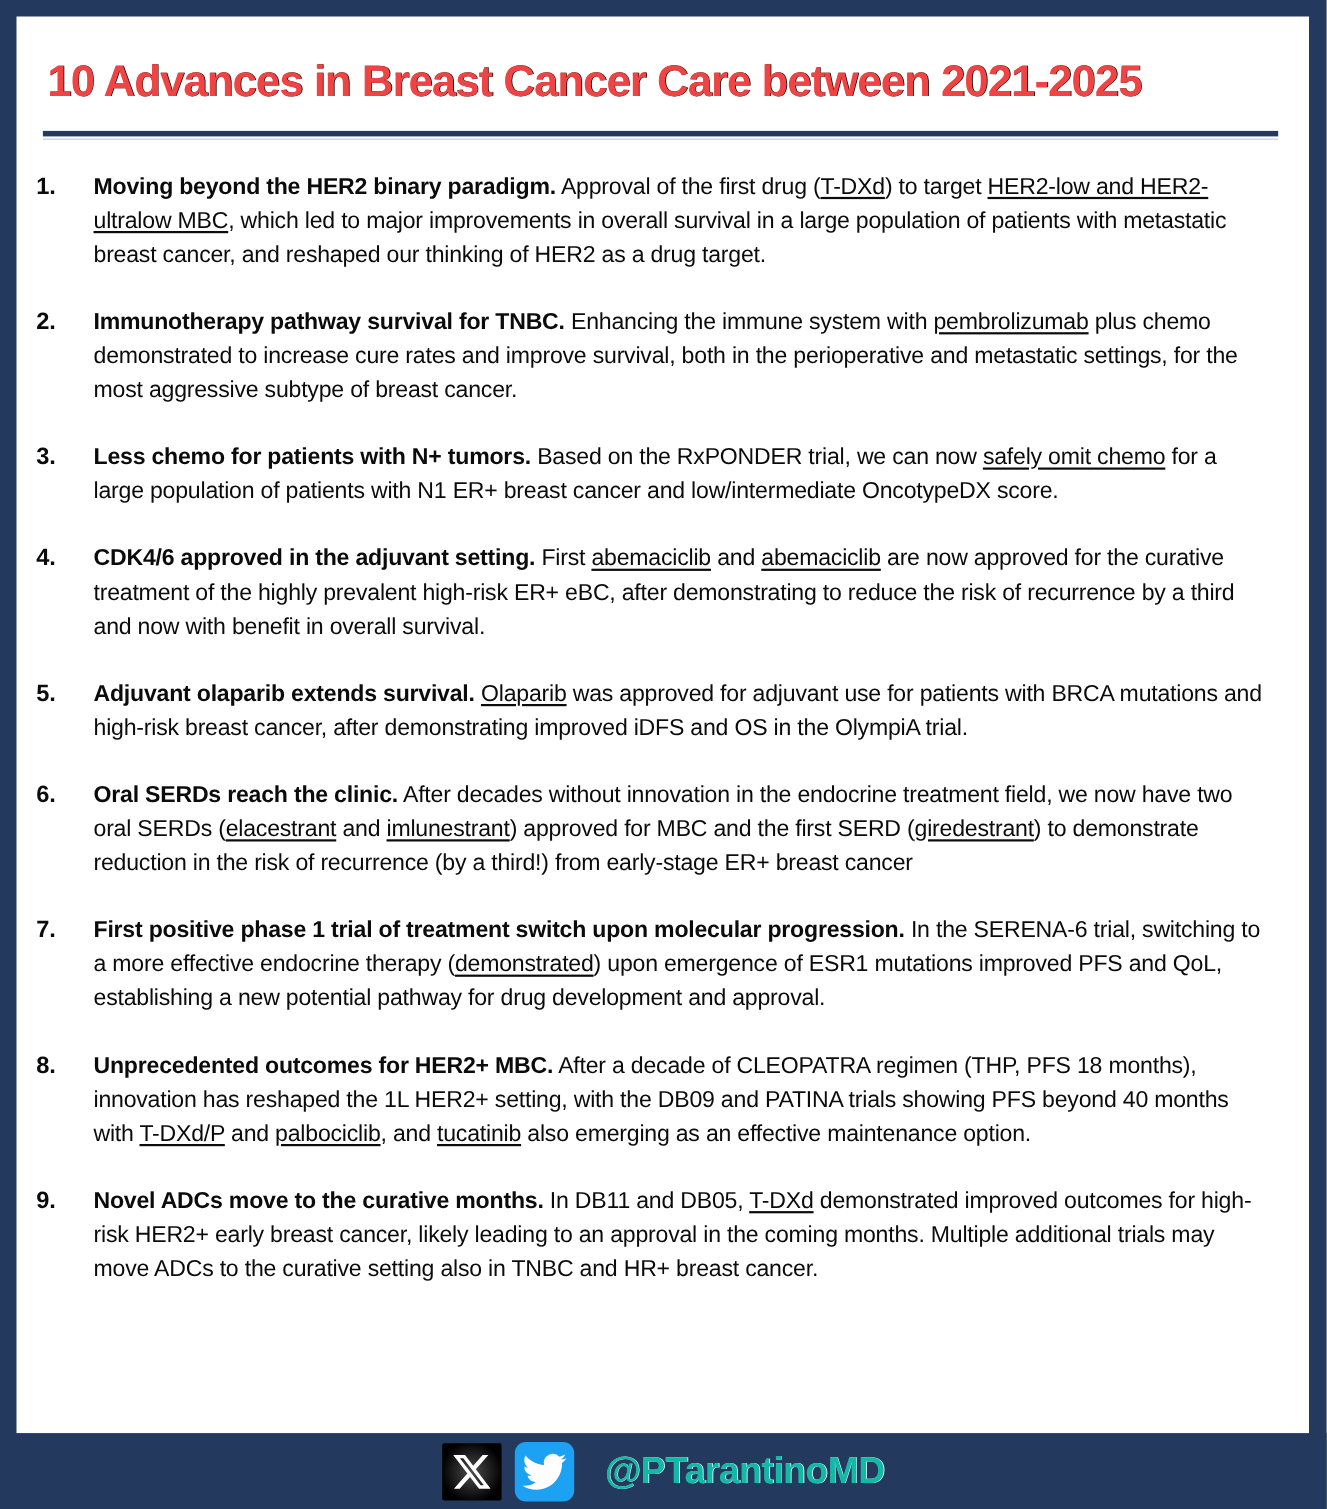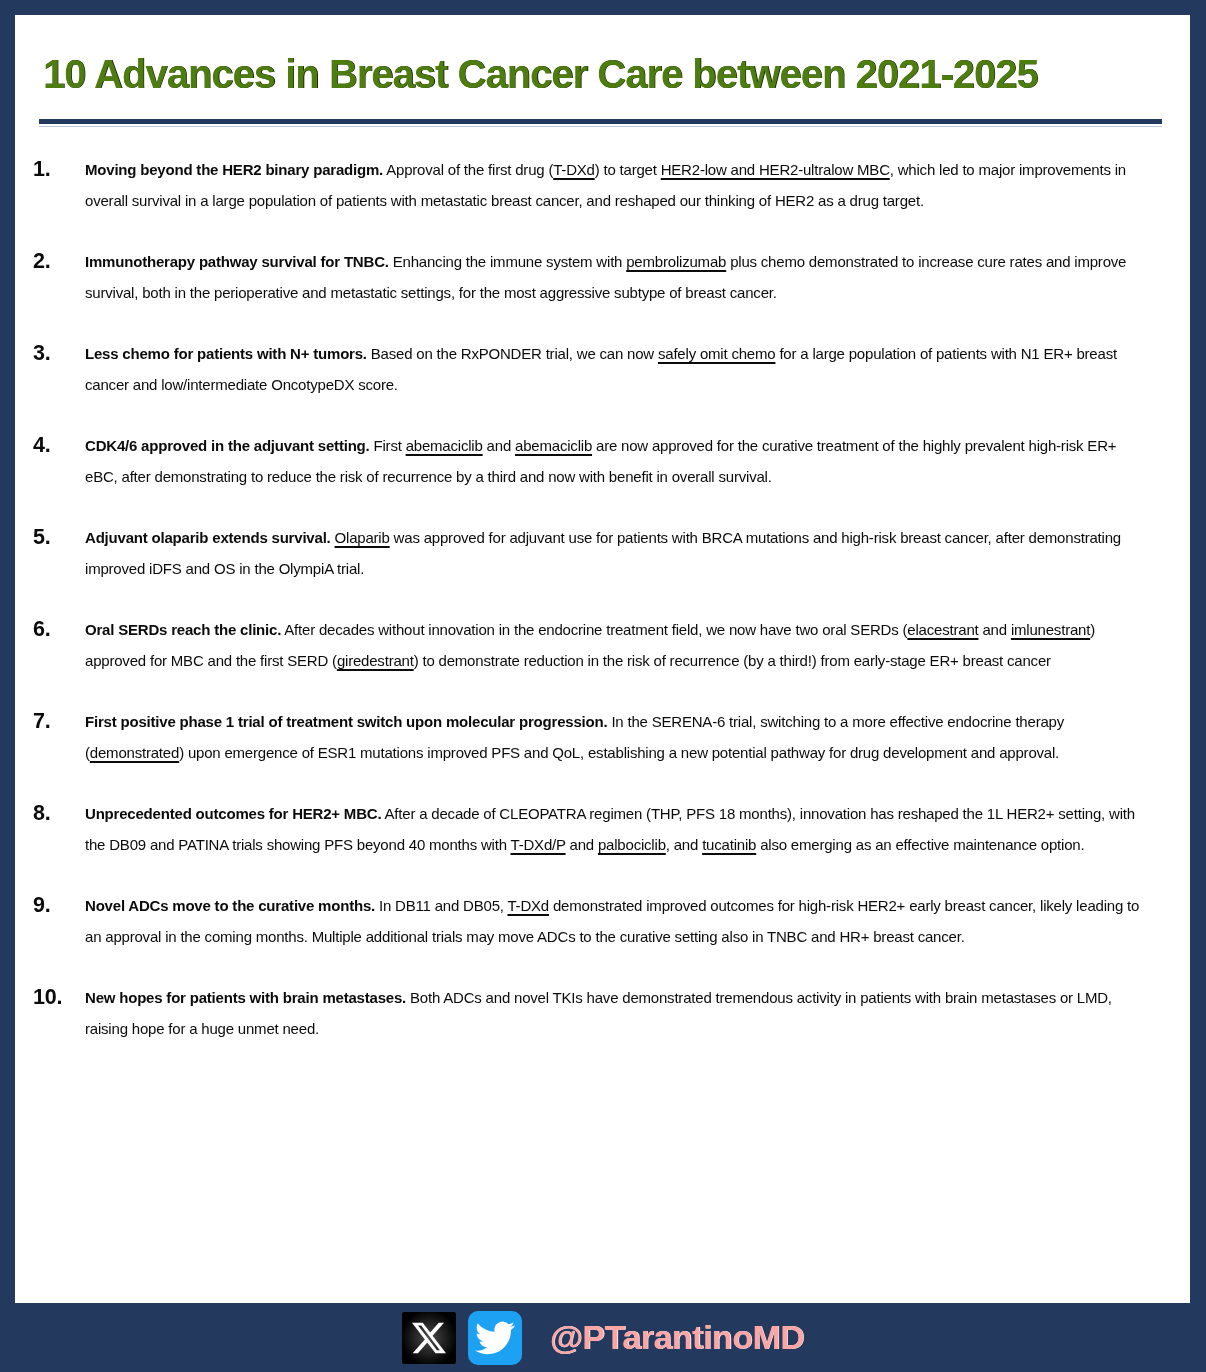--- a/index.html
+++ b/index.html
@@ -22,21 +22,21 @@
     background:#ffffff;
     padding:28px 20px 0 18px;
     overflow:hidden;
   }
   h1.title{
     margin:6px 0 0 10px;
     font-size:40px;
     line-height:50px;
     font-weight:bold;
     letter-spacing:-1px;
-    color:#4d7c0f;
+    color:#ef4444;
     text-shadow:0.6px 0 0 #050505;
   }
   .rule{margin:20px 8px 0 6px;}
   .rule .rule-thick{height:5px;background:var(--navy);}
   .rule .rule-thin{height:1px;background:var(--divider);margin-top:2px;}
   .list{margin-top:27px;}
   .item{
     display:flex;
     margin-bottom:30px;
   }
@@ -44,21 +44,21 @@
     flex:0 0 52px;
     font-weight:bold;
     font-size:21.5px;
     line-height:31px;
     letter-spacing:-0.2px;
   }
   .item .body{
     flex:1;
     margin:0;
     padding-right:18px;
-    font-size:15px;
+    font-size:21px;
     line-height:31px;
     letter-spacing:-0.2px;
   }
   .item .body .b{font-weight:bold;}
   .item .body .u{
     text-decoration:underline;
     text-underline-offset:3px;
     text-decoration-thickness:1.5px;
   }
   .footer{
@@ -75,21 +75,21 @@
     border-radius:2px;
   }
   .tw-badge{
     width:54px;height:54px;
     margin-left:12px;
     background:var(--twitter);
     border-radius:10px;
   }
   .handle{
     margin-left:28px;
-    color:#fca5a5;
+    color:#14b8a6;
     font-weight:bold;
     font-size:34px;
     letter-spacing:-0.5px;
     text-shadow:0.6px 0 0 #ffffff;
   }
 </style>
 </head>
 <body>
 
 <div class="content">
@@ -137,24 +137,20 @@
   <div class="item">
     <span class="num">8.</span>
     <p class="body"><span class="b">Unprecedented outcomes for HER2+ MBC.</span><span> After a decade of CLEOPATRA regimen (THP, PFS 18 months), innovation has reshaped the 1L HER2+ setting, with the DB09 and PATINA trials showing PFS beyond 40 months with </span><span class="u">T-DXd/P</span><span> and </span><span class="u">palbociclib</span><span>, and </span><span class="u">tucatinib</span><span> also emerging as an effective maintenance option.</span></p>
   </div>
 
   <div class="item">
     <span class="num">9.</span>
     <p class="body"><span class="b">Novel ADCs move to the curative months.</span><span> In DB11 and DB05, </span><span class="u">T-DXd</span><span> demonstrated improved outcomes for high-risk HER2+ early breast cancer, likely leading to an approval in the coming months. Multiple additional trials may move ADCs to the curative setting also in TNBC and HR+ breast cancer.</span></p>
   </div>
 
-  <div class="item">
-    <span class="num">10.</span>
-    <p class="body"><span class="b">New hopes for patients with brain metastases.</span><span> Both ADCs and novel TKIs have demonstrated tremendous activity in patients with brain metastases or LMD, raising hope for a huge unmet need.</span></p>
-  </div>
 </div>
 </div>
 
 <div class="footer">
   <span class="badge x-badge">
     <svg width="34" height="34" viewBox="0 0 24 24" aria-hidden="true">
       <path fill="#ffffff" d="M18.901 1.153h3.68l-8.04 9.19L24 22.846h-7.406l-5.8-7.584-6.638 7.584H.474l8.6-9.83L0 1.154h7.594l5.243 6.932ZM17.61 20.644h2.039L6.486 3.24H4.298Z"></path>
     </svg>
   </span>
   <span class="badge tw-badge">

